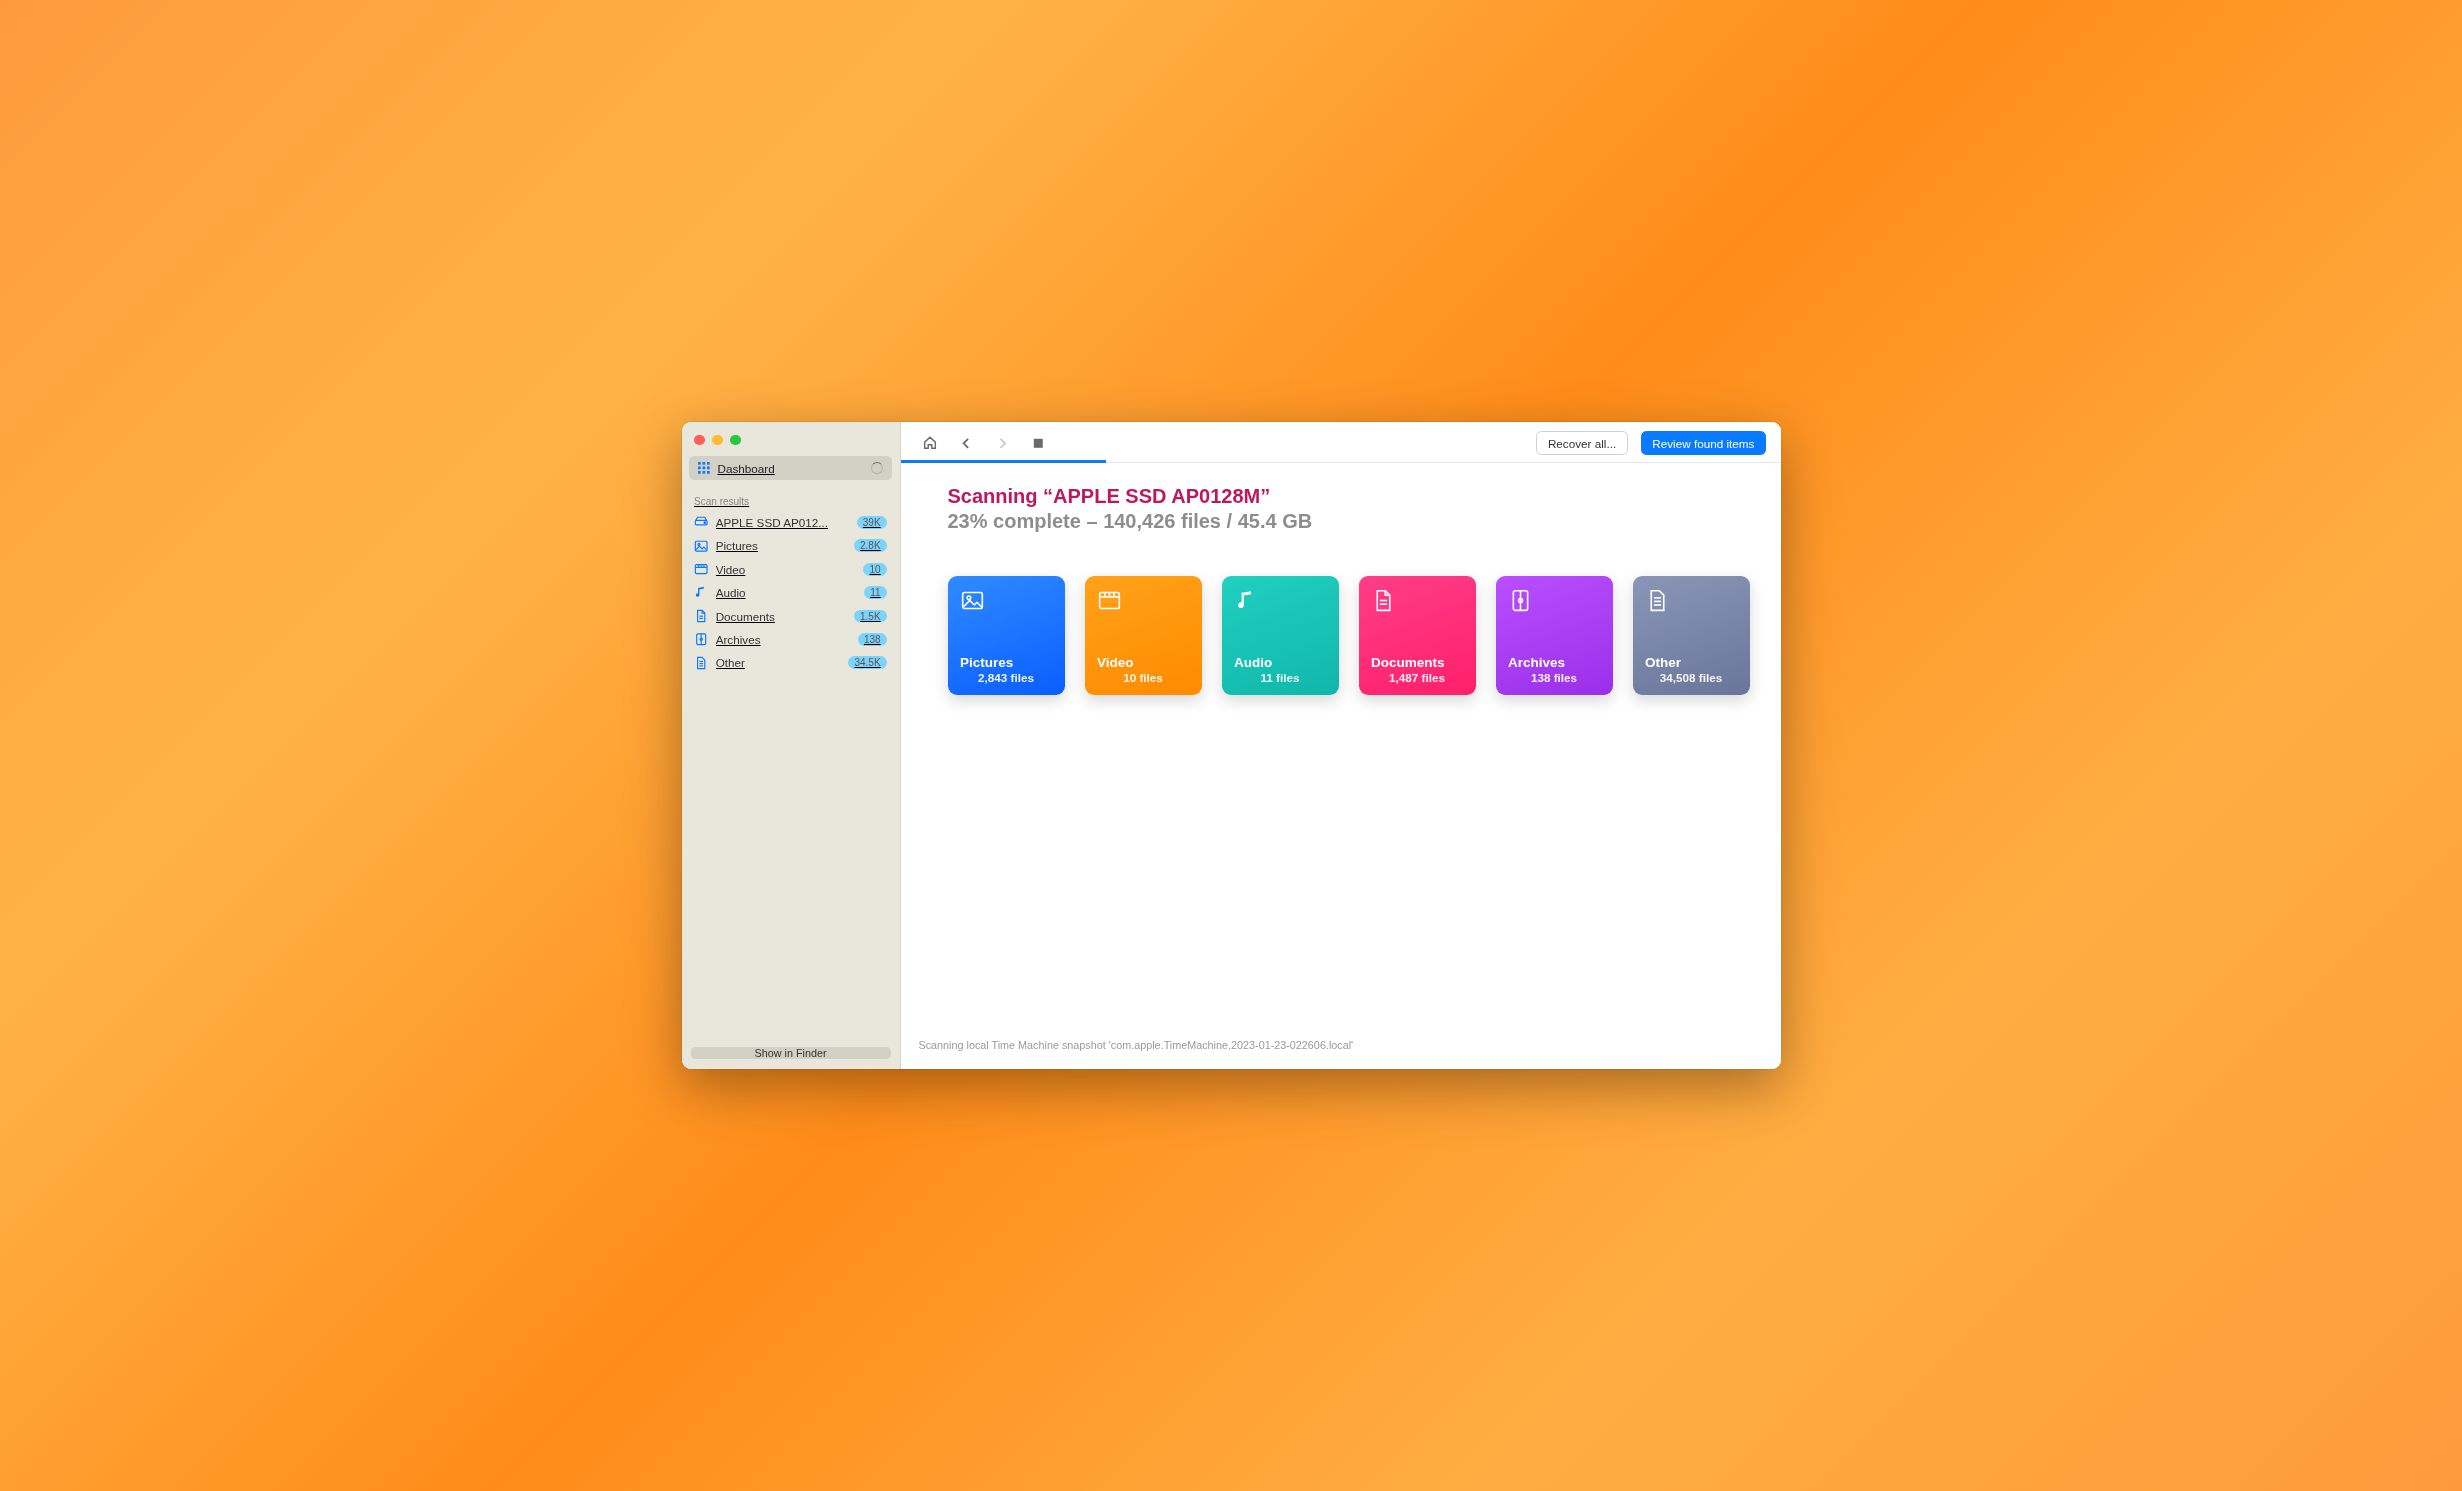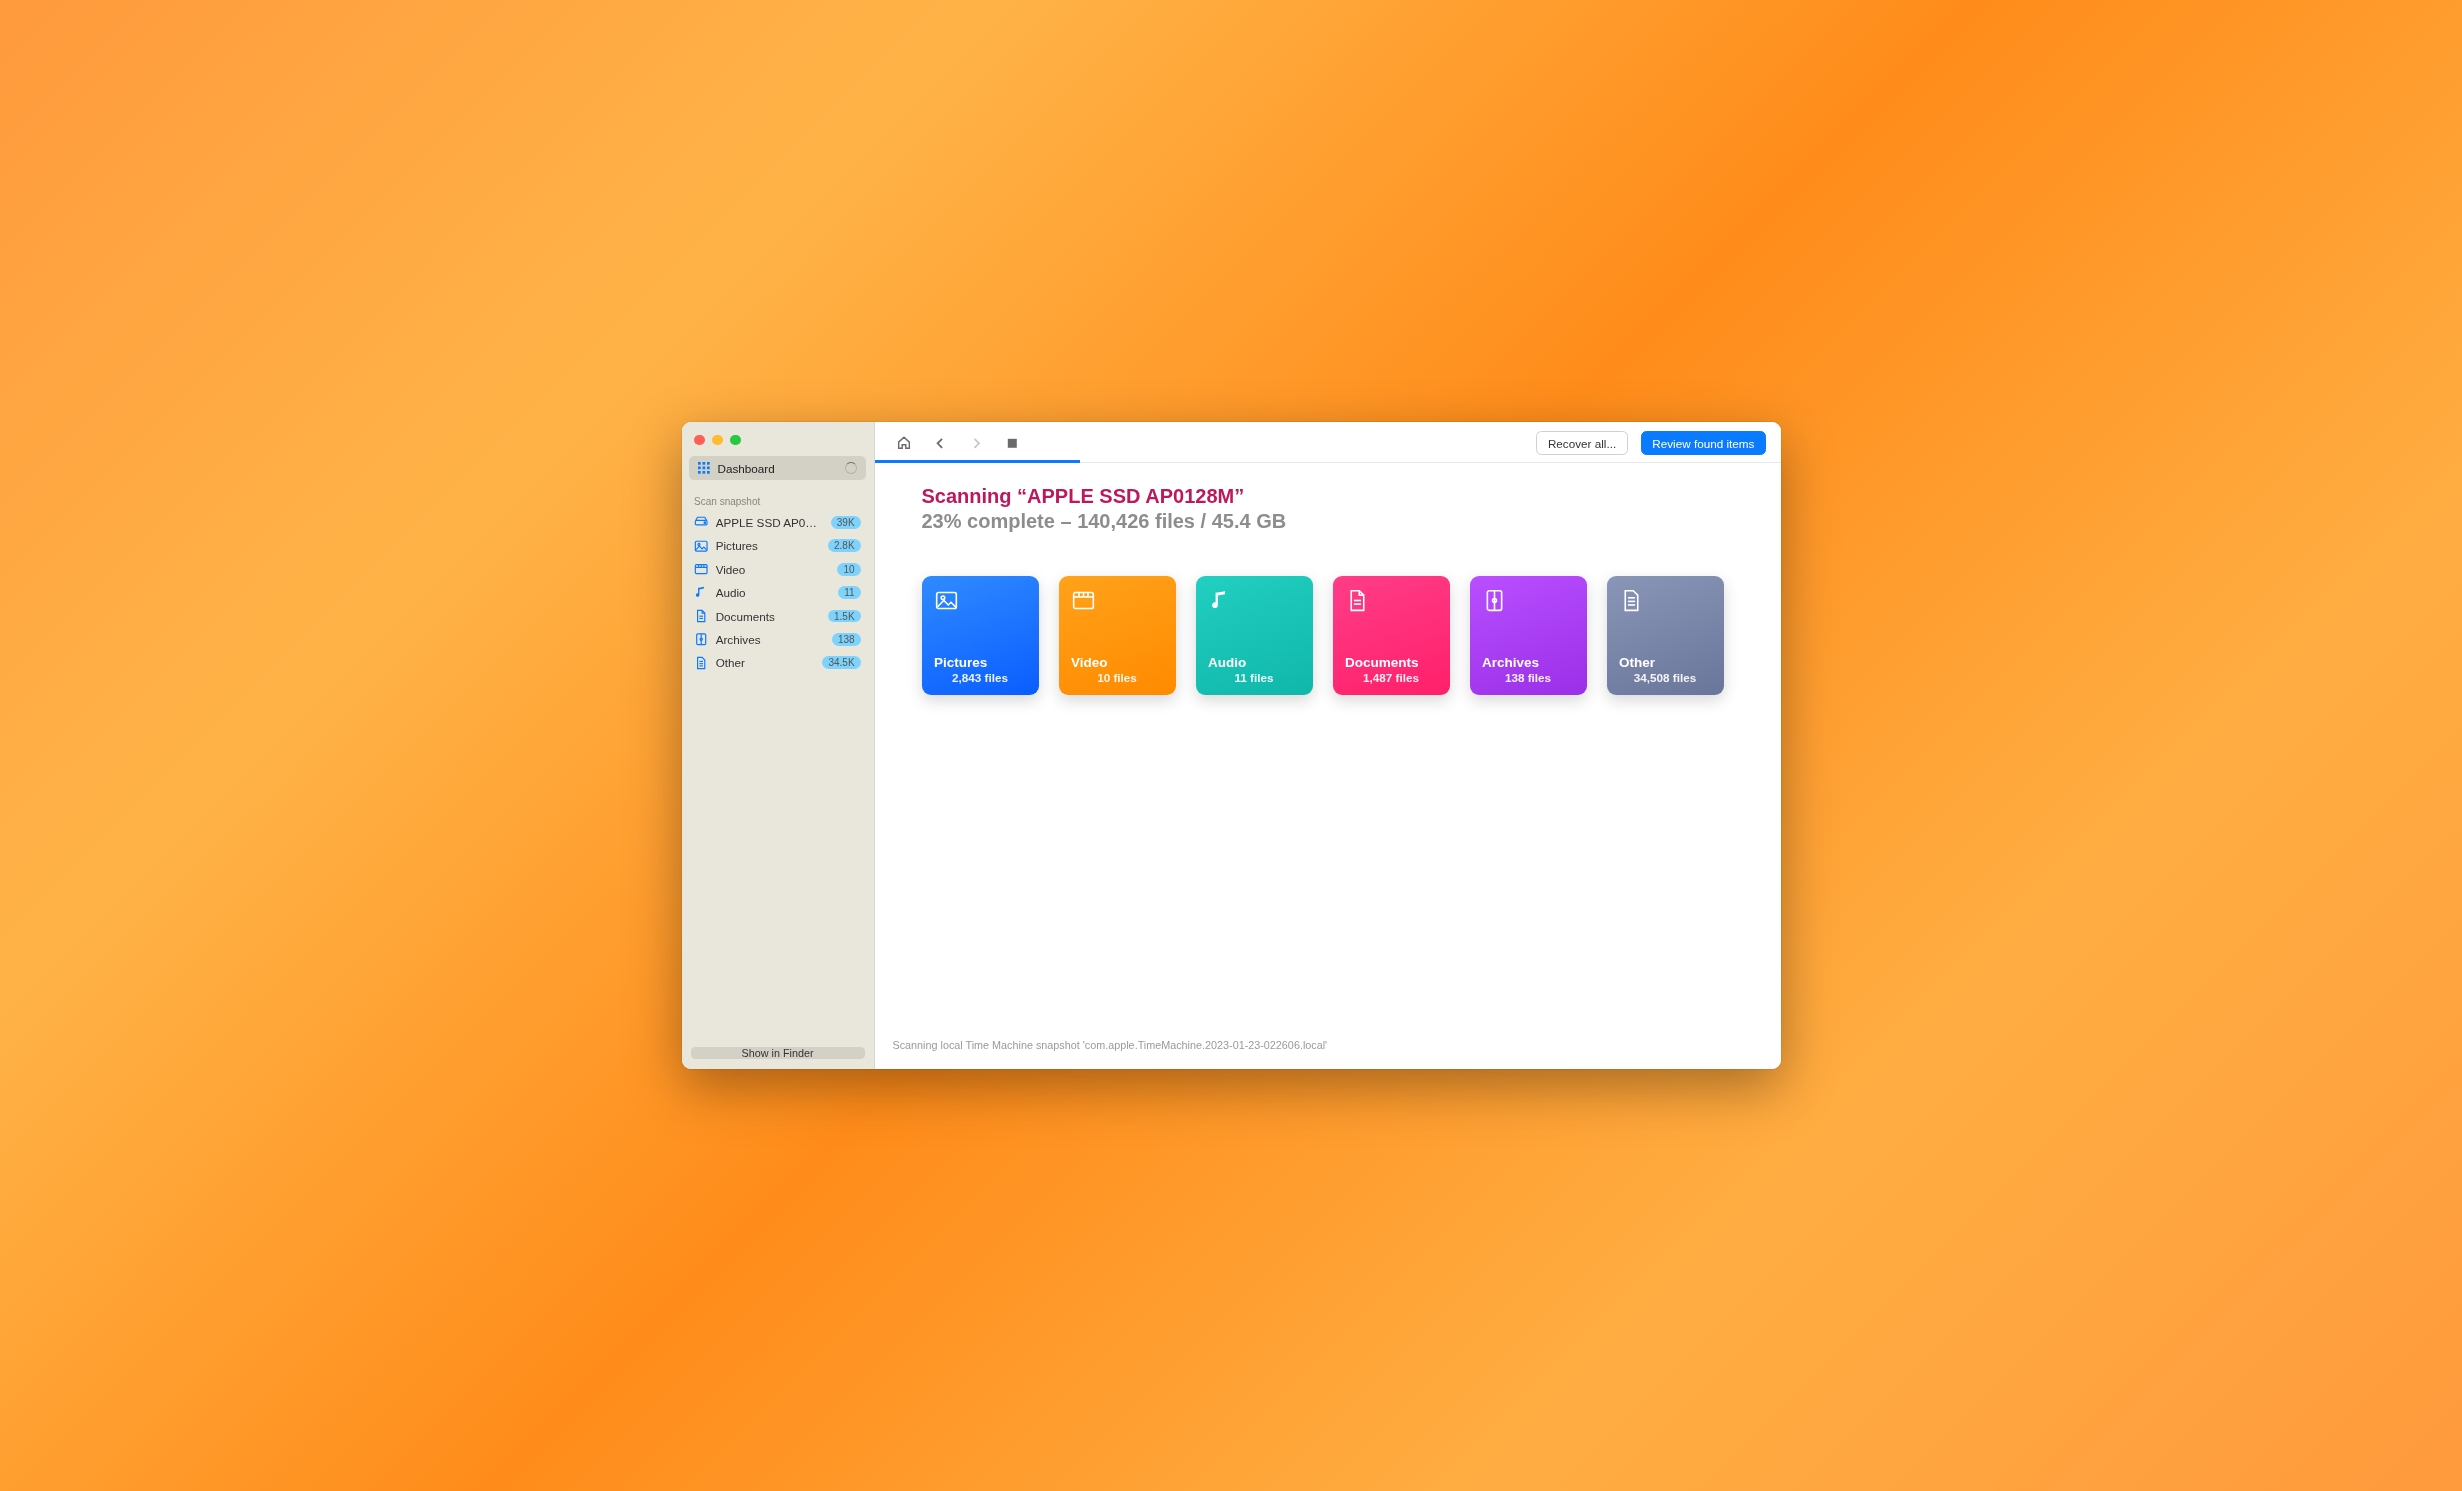--- a/index.html
+++ b/index.html
@@ -15,25 +15,26 @@
 .window {
   width: 1099px;
   height: 647px;
   background: #fff;
   border-radius: 9px;
   box-shadow: 0 18px 54px rgba(0,0,0,0.35), 0 0 0 0.9px rgba(0,0,0,0.05);
   display: flex;
   overflow: hidden;
 }
 .sidebar {
-  width: 193px;
+  width: 219px;
   background: #e9e6dc;
   display: flex;
   flex-direction: column;
   border-right: 0.9px solid #d8d5cc;
+  text-decoration: underline;
 }
 .traffic-lights {
   display: flex;
   gap: 7.2px;
   padding: 12.6px 12.6px 10.8px 12.6px;
 }
 .tl { width: 10.8px; height: 10.8px; border-radius: 50%; }
 .tl-close { background: #ff5f57; }
 .tl-min { background: #febc2e; }
 .tl-max { background: #28c840; }
@@ -215,21 +216,21 @@
             <rect x="10" y="5" width="3" height="3"></rect>
             <rect x="0" y="10" width="3" height="3"></rect>
             <rect x="5" y="10" width="3" height="3"></rect>
             <rect x="10" y="10" width="3" height="3"></rect>
           </svg>
       </span>
       <span>Dashboard</span>
       <span class="spinner"></span>
     </div>
 
-    <div class="sb-section-label">Scan snapshot</div>
+    <div class="sb-section-label">Scan results</div>
 
     <div class="sb-item">
       <span class="sb-icon">
         <svg width="14.4" height="14.4" viewBox="0 0 16 16" fill="none" stroke="#0a7aff" stroke-width="1.3">
             <rect x="1.5" y="6" width="13" height="5" rx="1.2"></rect>
             <circle cx="12" cy="8.5" r="0.8" fill="#0a7aff"></circle>
             <path d="M2 6 L4 2.5 L12 2.5 L14 6"></path>
           </svg>
       </span>
       <span class="sb-label">APPLE SSD AP012...</span>

